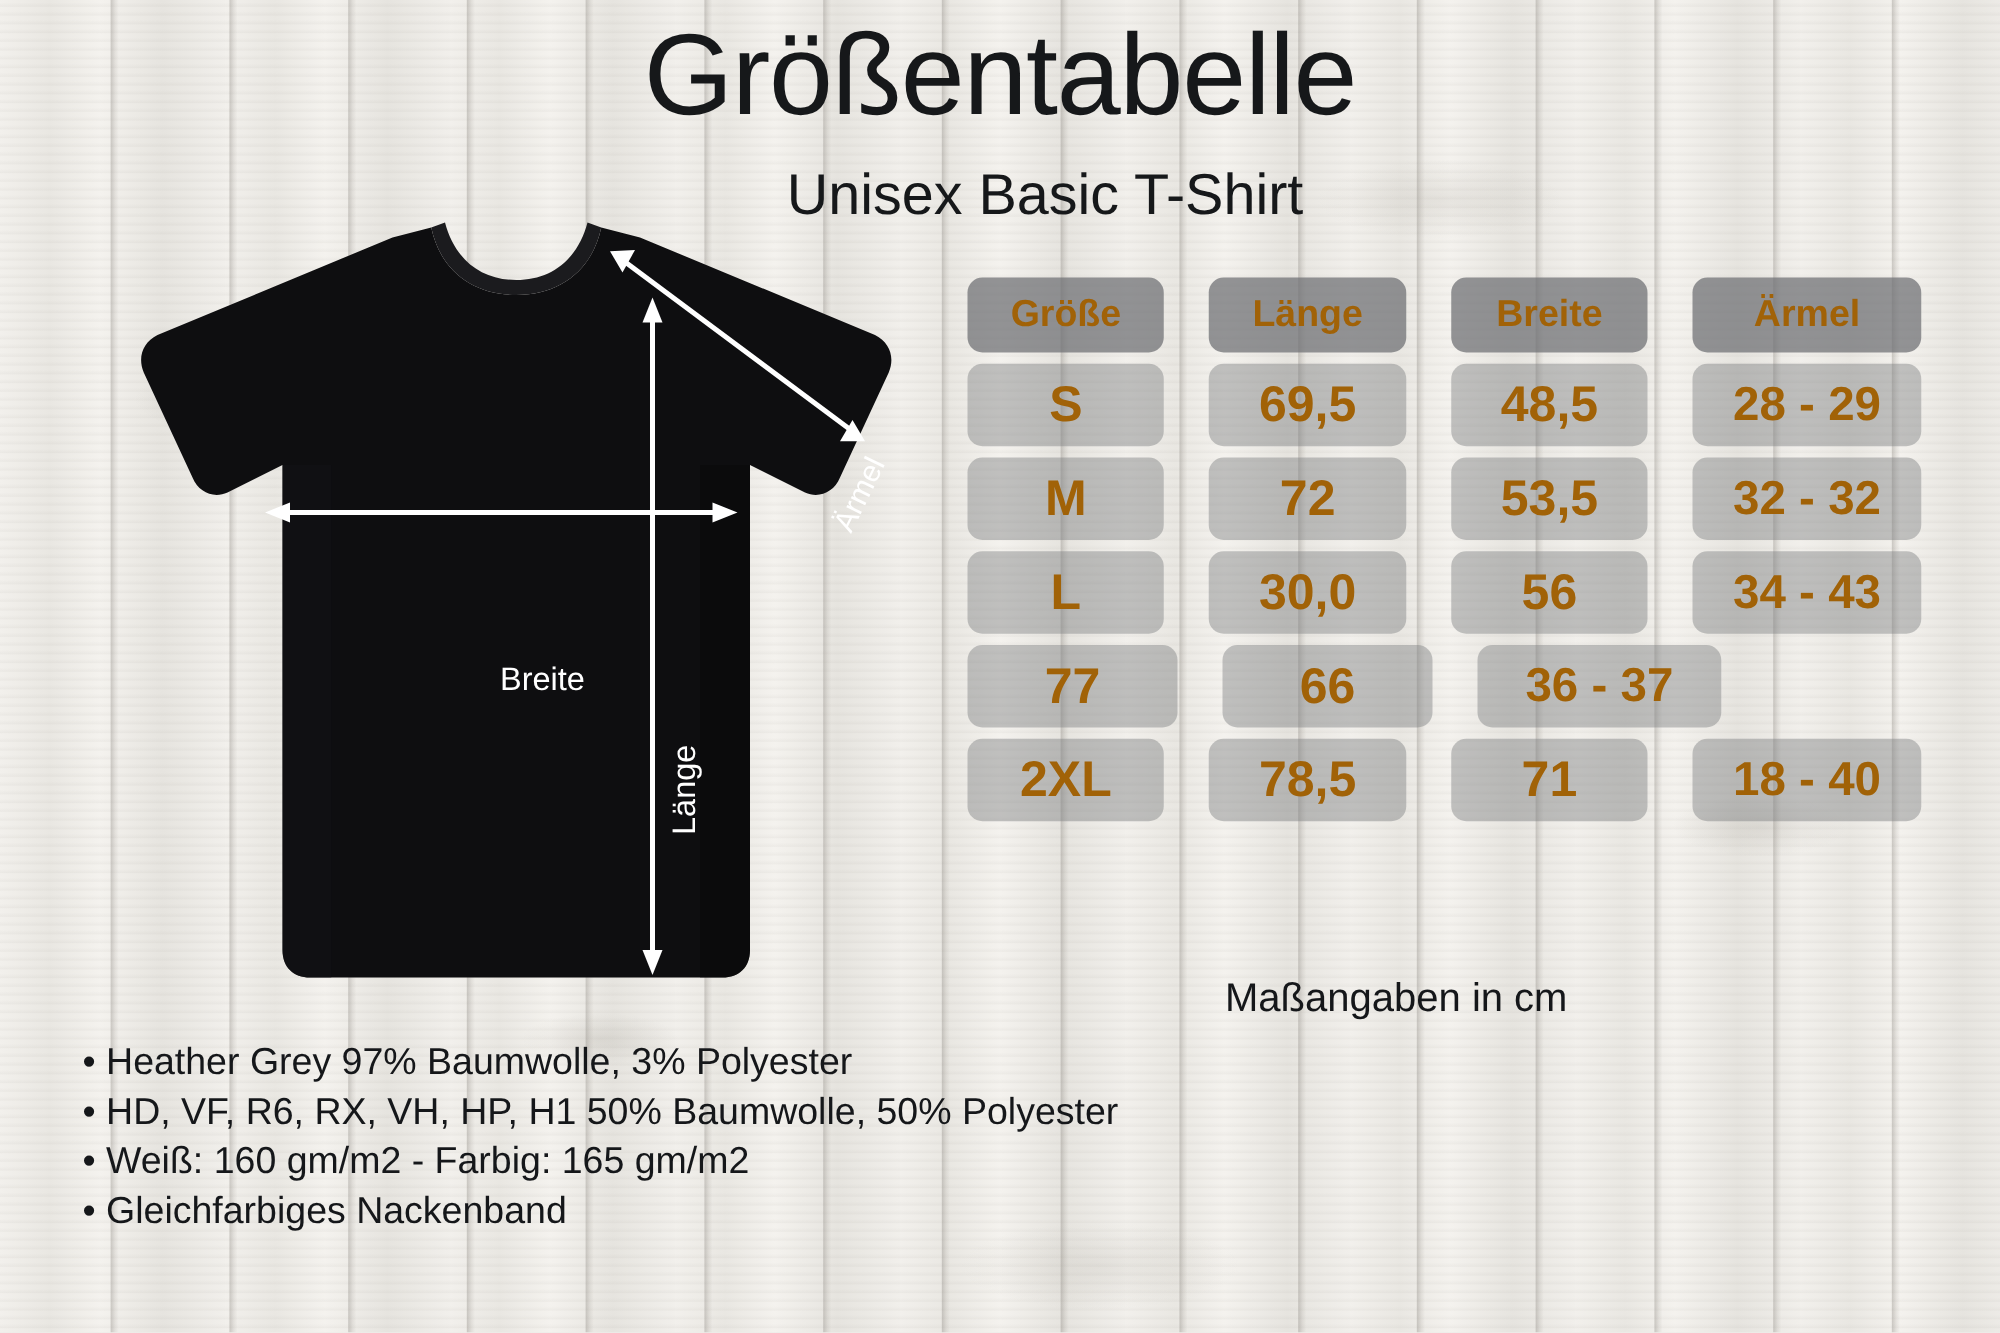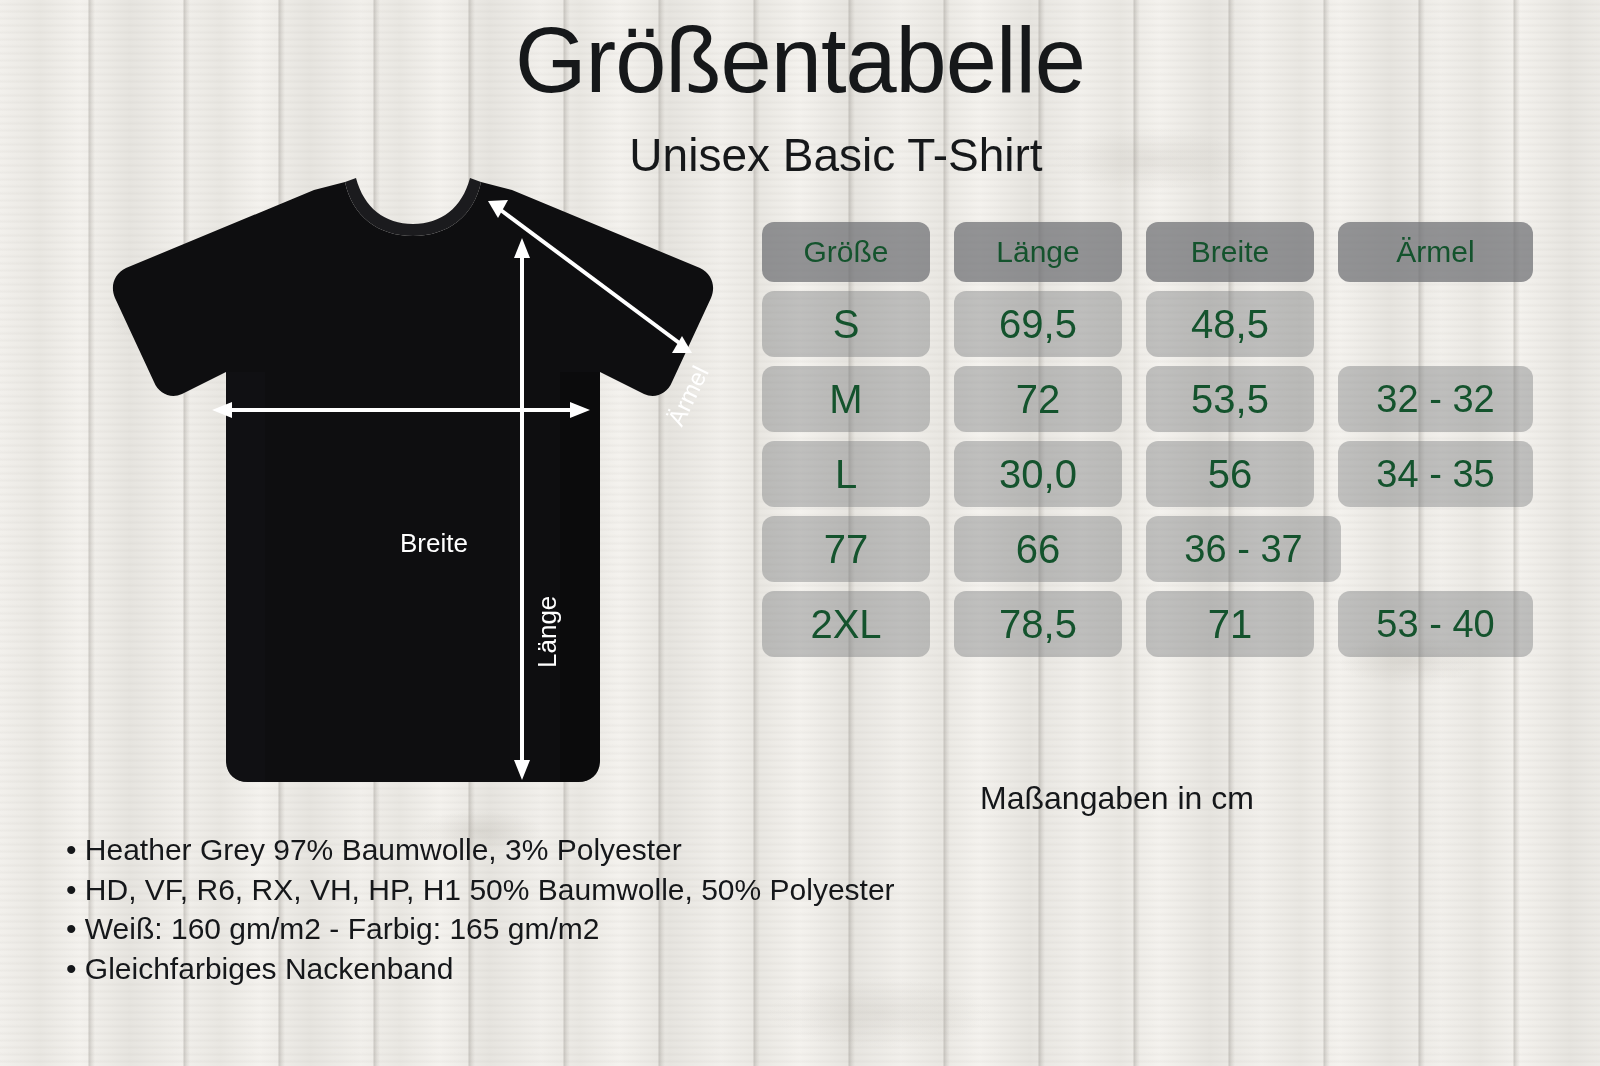--- a/index.html
+++ b/index.html
@@ -120,22 +120,23 @@
     display: flex;
     margin-bottom: 9px;
   }
   .cell {
     border-radius: 12px;
     display: flex;
     align-items: center;
     justify-content: center;
     height: 66px;
     background: rgba(120,122,124,0.42);
-    color: #14532d;
-    font-weight: normal;
+    color: #a16207;
+    font-weight: bold;
+    margin-left: 12px;
   }
   .cell.head {
     background: rgba(108,110,113,0.72);
     font-size: 30px;
     height: 60px;
   }
   .c0 { width: 168px; margin-right: 24px; }
   .c1 { width: 168px; margin-right: 24px; }
   .c2 { width: 168px; margin-right: 24px; }
   .c3 { width: 195px; }
@@ -225,47 +226,48 @@
       <div class="cell head c0">Größe</div>
       <div class="cell head c1">Länge</div>
       <div class="cell head c2">Breite</div>
       <div class="cell head c3">Ärmel</div>
     </div>
 
     <div class="trow">
       <div class="cell body c0">S</div>
       <div class="cell body c1">69,5</div>
       <div class="cell body c2">48,5</div>
+      <div class="cell body c3">28 - 29</div>
     </div>
 
     <div class="trow">
       <div class="cell body c0">M</div>
       <div class="cell body c1">72</div>
       <div class="cell body c2">53,5</div>
       <div class="cell body c3">32 - 32</div>
     </div>
 
     <div class="trow">
       <div class="cell body c0">L</div>
       <div class="cell body c1">30,0</div>
       <div class="cell body c2">56</div>
-      <div class="cell body c3">34 - 35</div>
+      <div class="cell body c3">34 - 43</div>
     </div>
 
     <div class="trow">
       <div class="cell body c1">77</div>
       <div class="cell body c2">66</div>
       <div class="cell body c3">36 - 37</div>
     </div>
 
     <div class="trow">
       <div class="cell body c0">2XL</div>
       <div class="cell body c1">78,5</div>
       <div class="cell body c2">71</div>
-      <div class="cell body c3">53 - 40</div>
+      <div class="cell body c3">18 - 40</div>
     </div>
   </div>
 
   <div class="unit-note">Maßangaben in cm</div>
 
   <div class="bullets">
     <div>• Heather Grey 97% Baumwolle, 3% Polyester</div>
     <div>• HD, VF, R6, RX, VH, HP, H1 50% Baumwolle, 50% Polyester</div>
     <div>• Weiß: 160 gm/m2 - Farbig: 165 gm/m2</div>
     <div>• Gleichfarbiges Nackenband</div>

